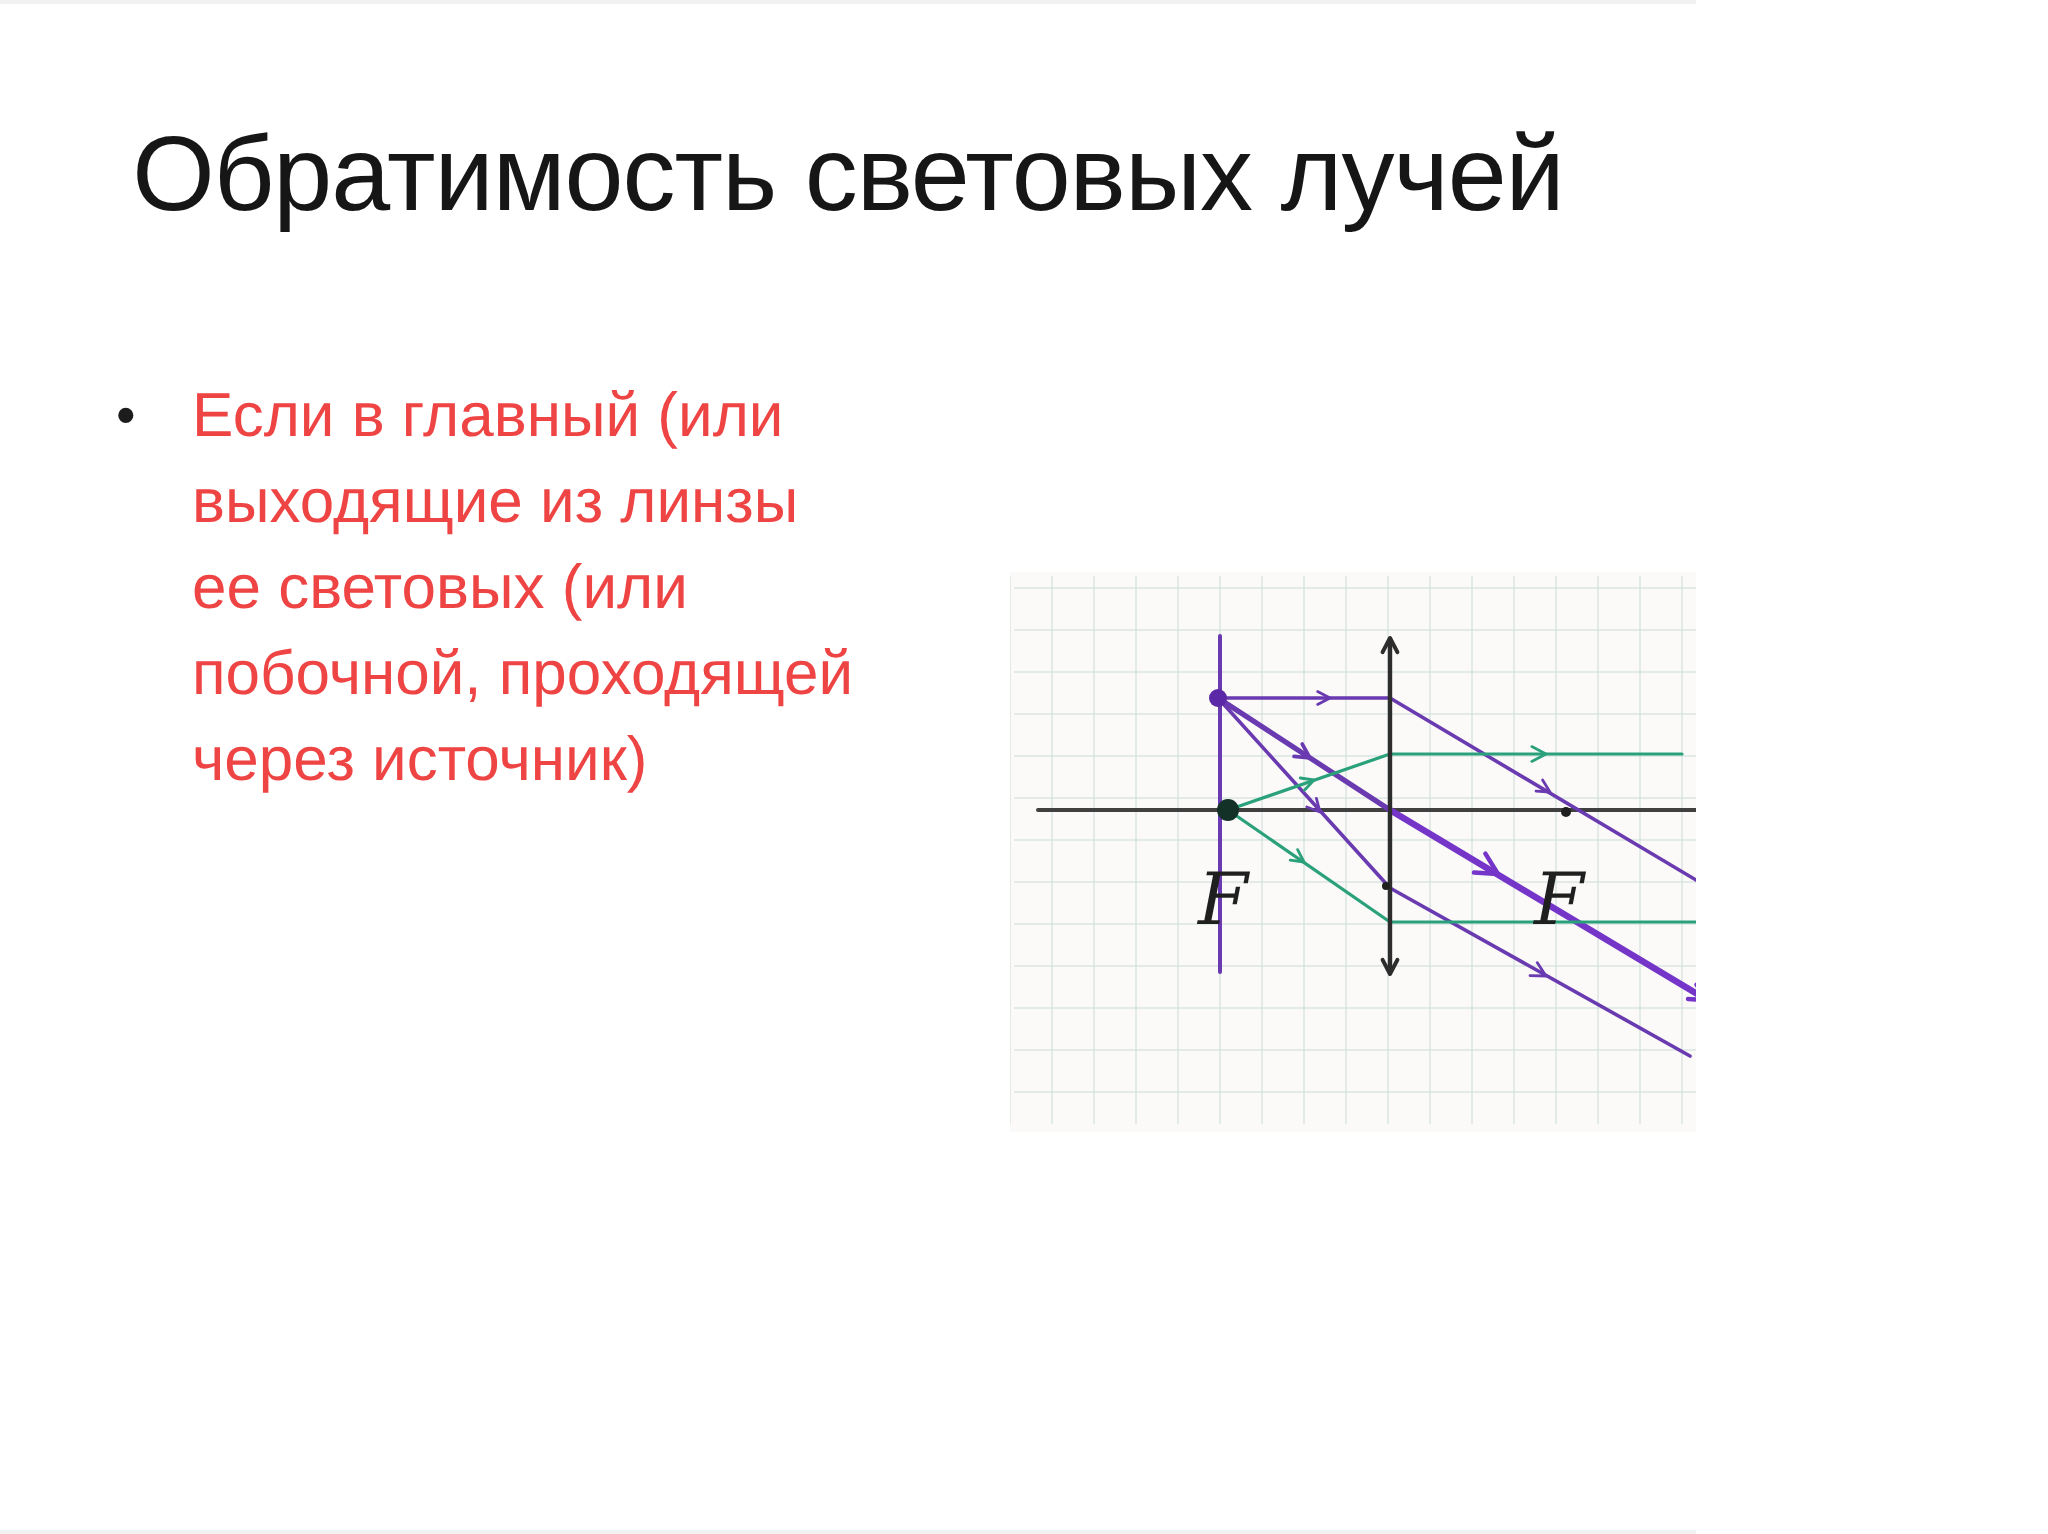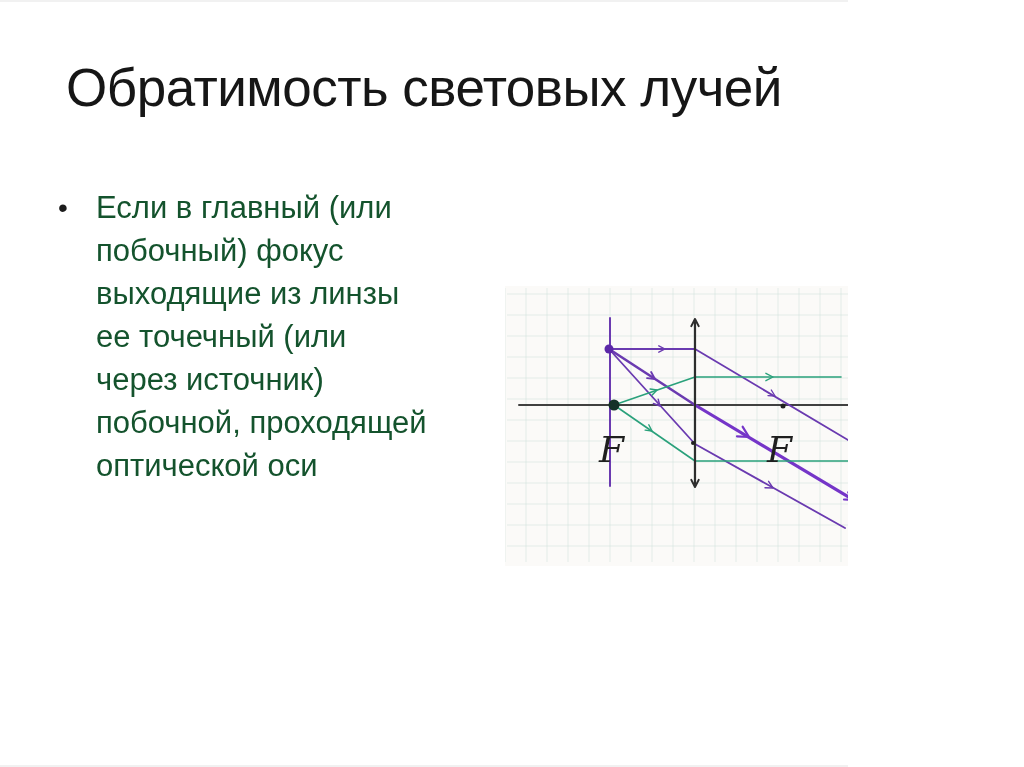--- a/index.html
+++ b/index.html
@@ -21,21 +21,21 @@
   }
   .bullet-block{
     position:absolute;left:58px;top:186px;width:452px;
     display:flex;align-items:flex-start;
   }
   .marker{
     flex:0 0 38px;
     font-size:28px;line-height:43px;color:#1c1c1c;
   }
   .bullet-lines{
-    font-size:31px;line-height:43px;color:#14532d;
+    font-size:31px;line-height:43px;color:#ef4444;
   }
   .bl{white-space:nowrap;}
   #diagram{
     position:absolute;left:505px;top:286px;
     width:512px;height:280px;
   }
   .flabel{
     font-family:"DejaVu Serif",serif;
     font-style:italic;
   }
@@ -45,26 +45,24 @@
 
 <div class="slide">
   <div class="edge top"></div>
 
   <h1 class="title">Обратимость световых лучей</h1>
 
   <div class="bullet-block">
     <span class="marker">•</span>
     <div class="bullet-lines">
         <div class="bl">Если в главный (или</div>
-        <div class="bl">побочный) фокус</div>
         <div class="bl">выходящие из линзы</div>
-        <div class="bl">ее точечный (или</div>
+        <div class="bl">ее световых (или</div>
+        <div class="bl">побочной, проходящей</div>
         <div class="bl">через источник)</div>
-        <div class="bl">побочной, проходящей</div>
-        <div class="bl">оптической оси</div>
       </div>
   </div>
 
   <svg id="diagram" viewBox="0 0 512 280" xmlns="http://www.w3.org/2000/svg">
       <rect x="0" y="0" width="512" height="280" fill="#fbfaf8"></rect>
       <line x1="0" y1="2" x2="0" y2="276" stroke="#cfe0db" stroke-width="1" opacity="0.55"></line>
       <line x1="21" y1="2" x2="21" y2="276" stroke="#cfe0db" stroke-width="1" opacity="0.55"></line>
       <line x1="42" y1="2" x2="42" y2="276" stroke="#cfe0db" stroke-width="1" opacity="0.55"></line>
       <line x1="63" y1="2" x2="63" y2="276" stroke="#cfe0db" stroke-width="1" opacity="0.55"></line>
       <line x1="84" y1="2" x2="84" y2="276" stroke="#cfe0db" stroke-width="1" opacity="0.55"></line>

